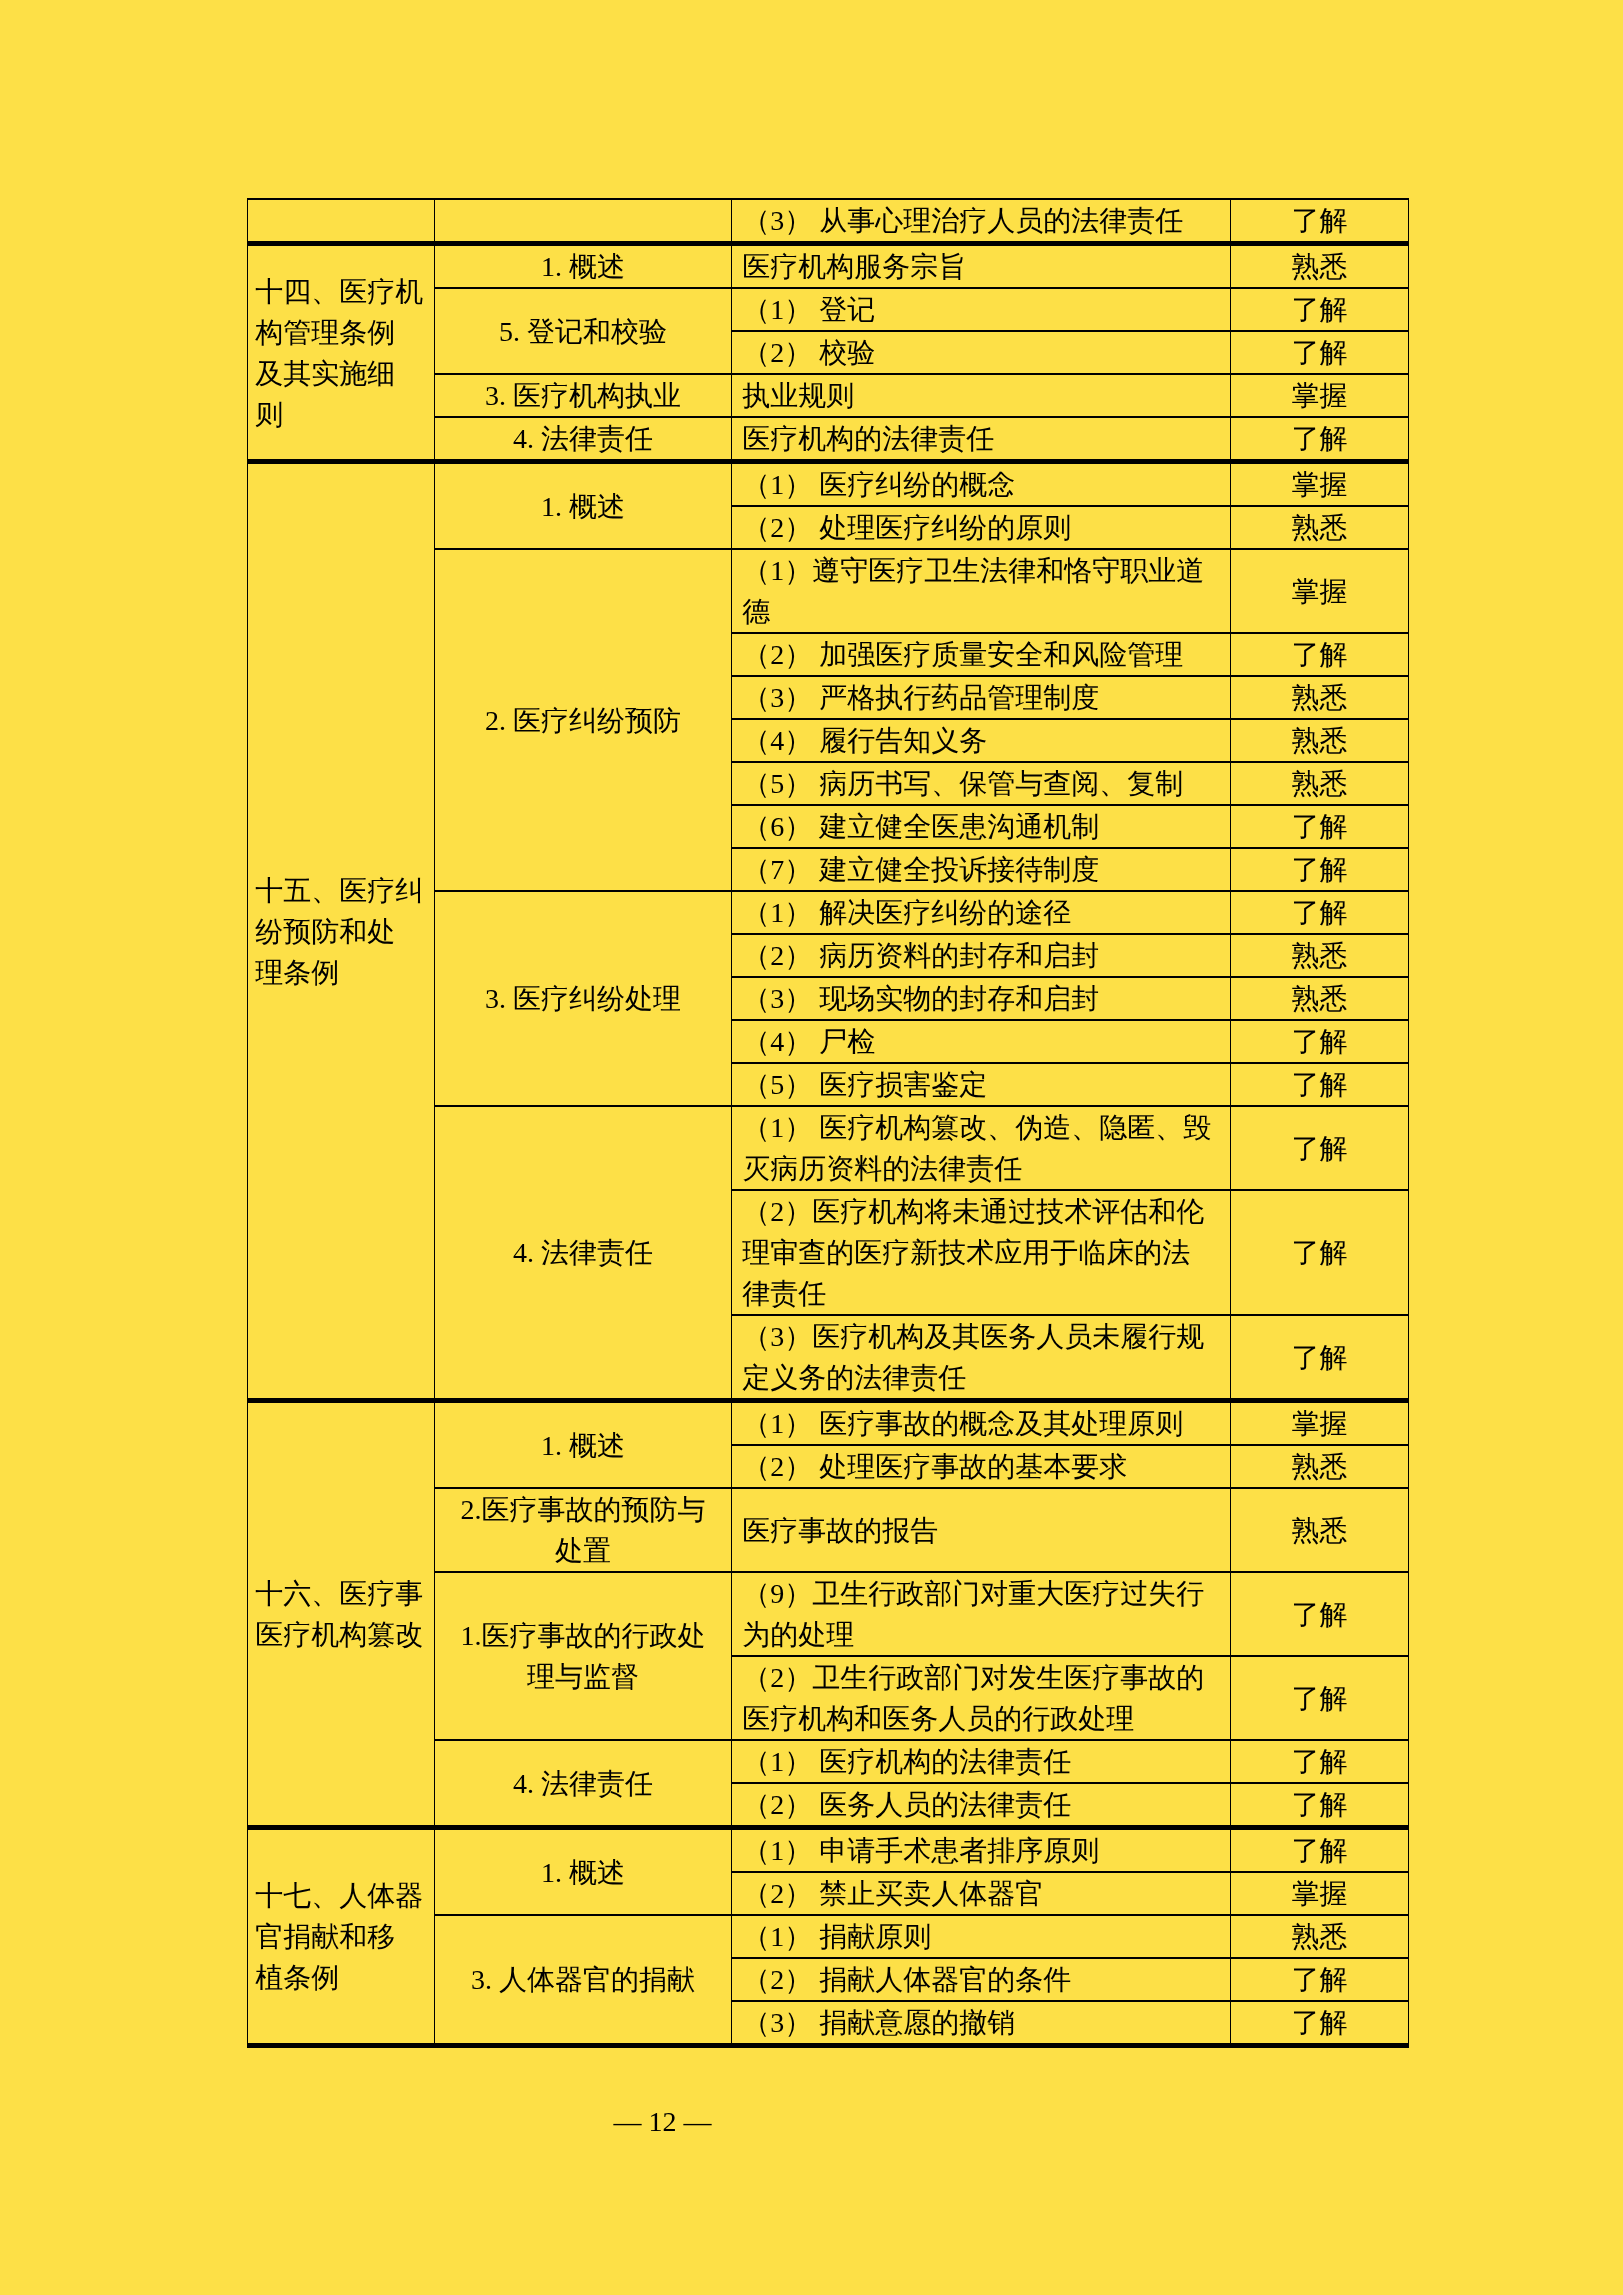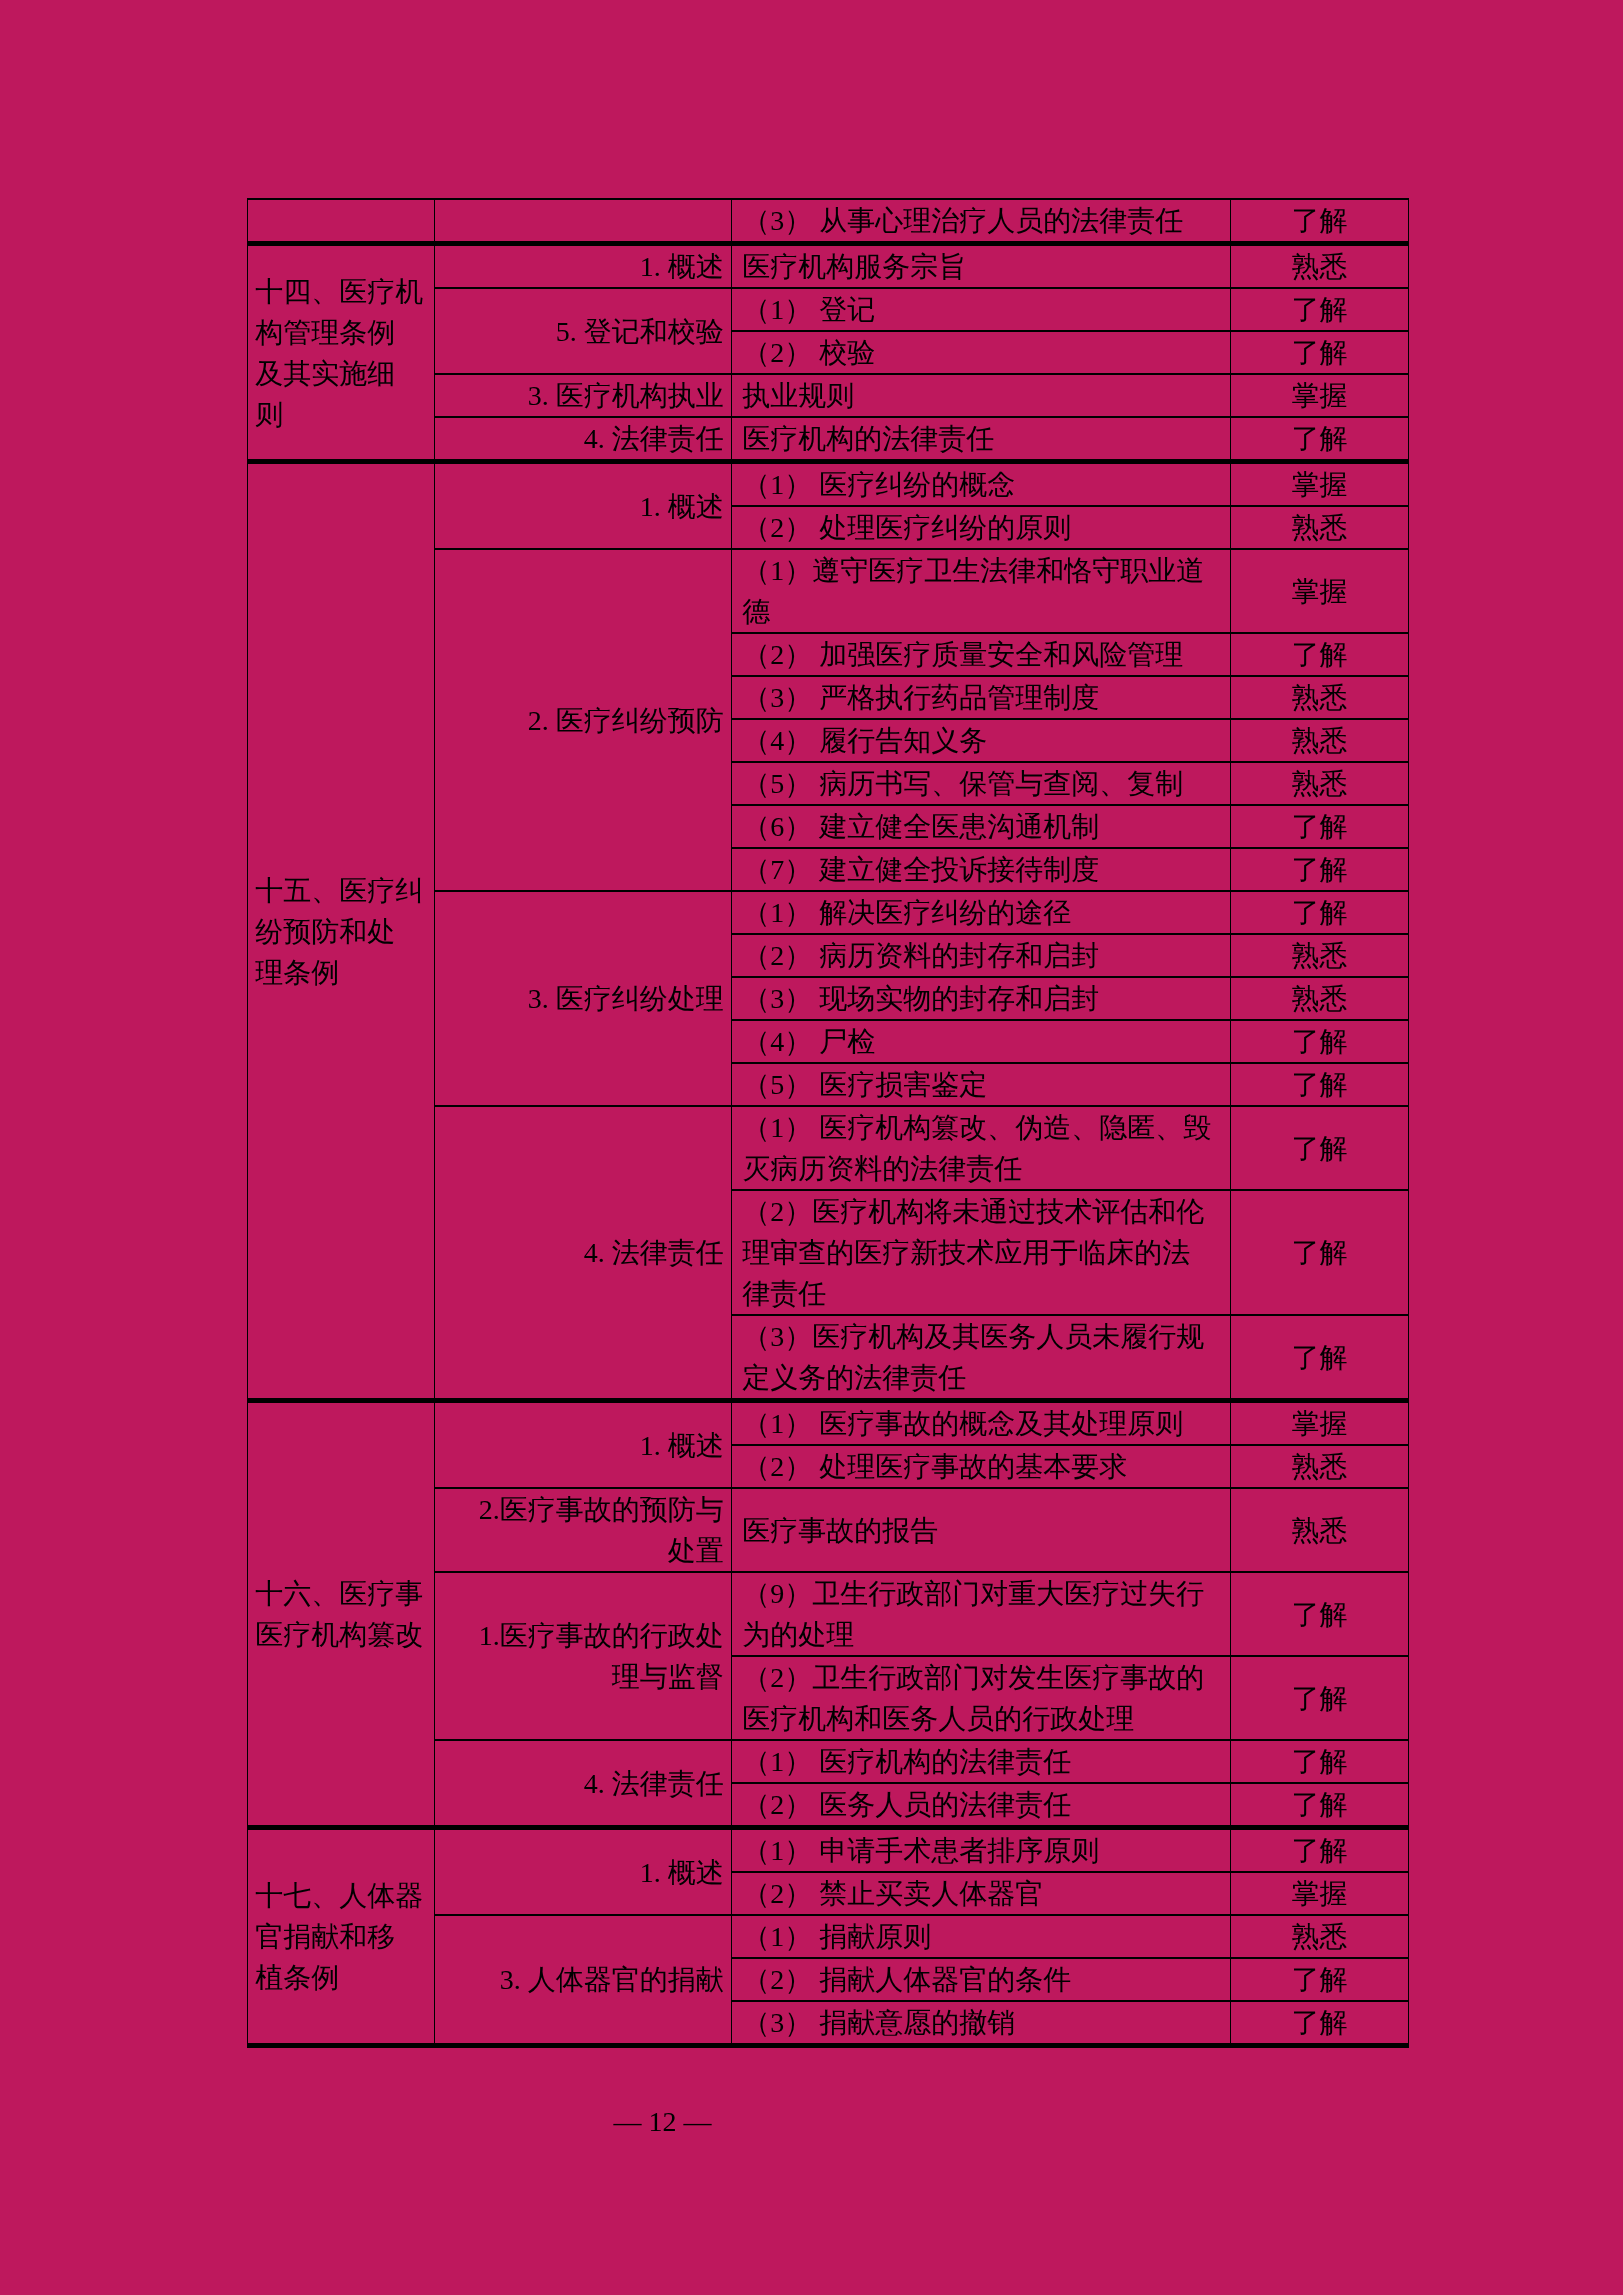--- a/index.html
+++ b/index.html
@@ -1,19 +1,19 @@
 <!DOCTYPE html>
 <html style="font-size:8.2px"><head>
 <meta charset="utf-8">
 <style>
   html,body{margin:0;padding:0;background:#ffffff;}
   .page{
     position:relative;
     width:1623px;height:2295px;
-    background:#be185d;
+    background:#fde047;
     color:#000;
     font-family:"Liberation Serif","DejaVu Serif",serif;
     overflow:hidden;
   }
   table.syllabus{
     position:absolute;
     left:247px;top:198px;
     width:1161px;
     border-collapse:collapse;
     table-layout:fixed;
@@ -25,21 +25,21 @@
     border-top-width:2.6px;
     border-bottom-width:2.6px;
     vertical-align:middle;
     font-size:28px;
     line-height:41px;
     white-space:pre-wrap;
     word-break:break-all;
     box-sizing:border-box;
   }
   td.c1{padding:0 7.2px;text-align:left;margin-left:40px;}
-  td.c2{padding:0 7.2px;text-align:right;}
+  td.c2{padding:0 7.2px;text-align:center;}
   td.c3{padding:0 10.2px;text-align:left;}
   td.c4{padding:0 4.1px;text-align:center;white-space:nowrap;margin-top:16px;}
   tr.sec-start > td{border-top-width:5.1px;}
   .footer{
     position:absolute;
     left:0;top:2101px;
     width:1325px;
     text-align:center;
     font-size:28px;
     line-height:41px;

